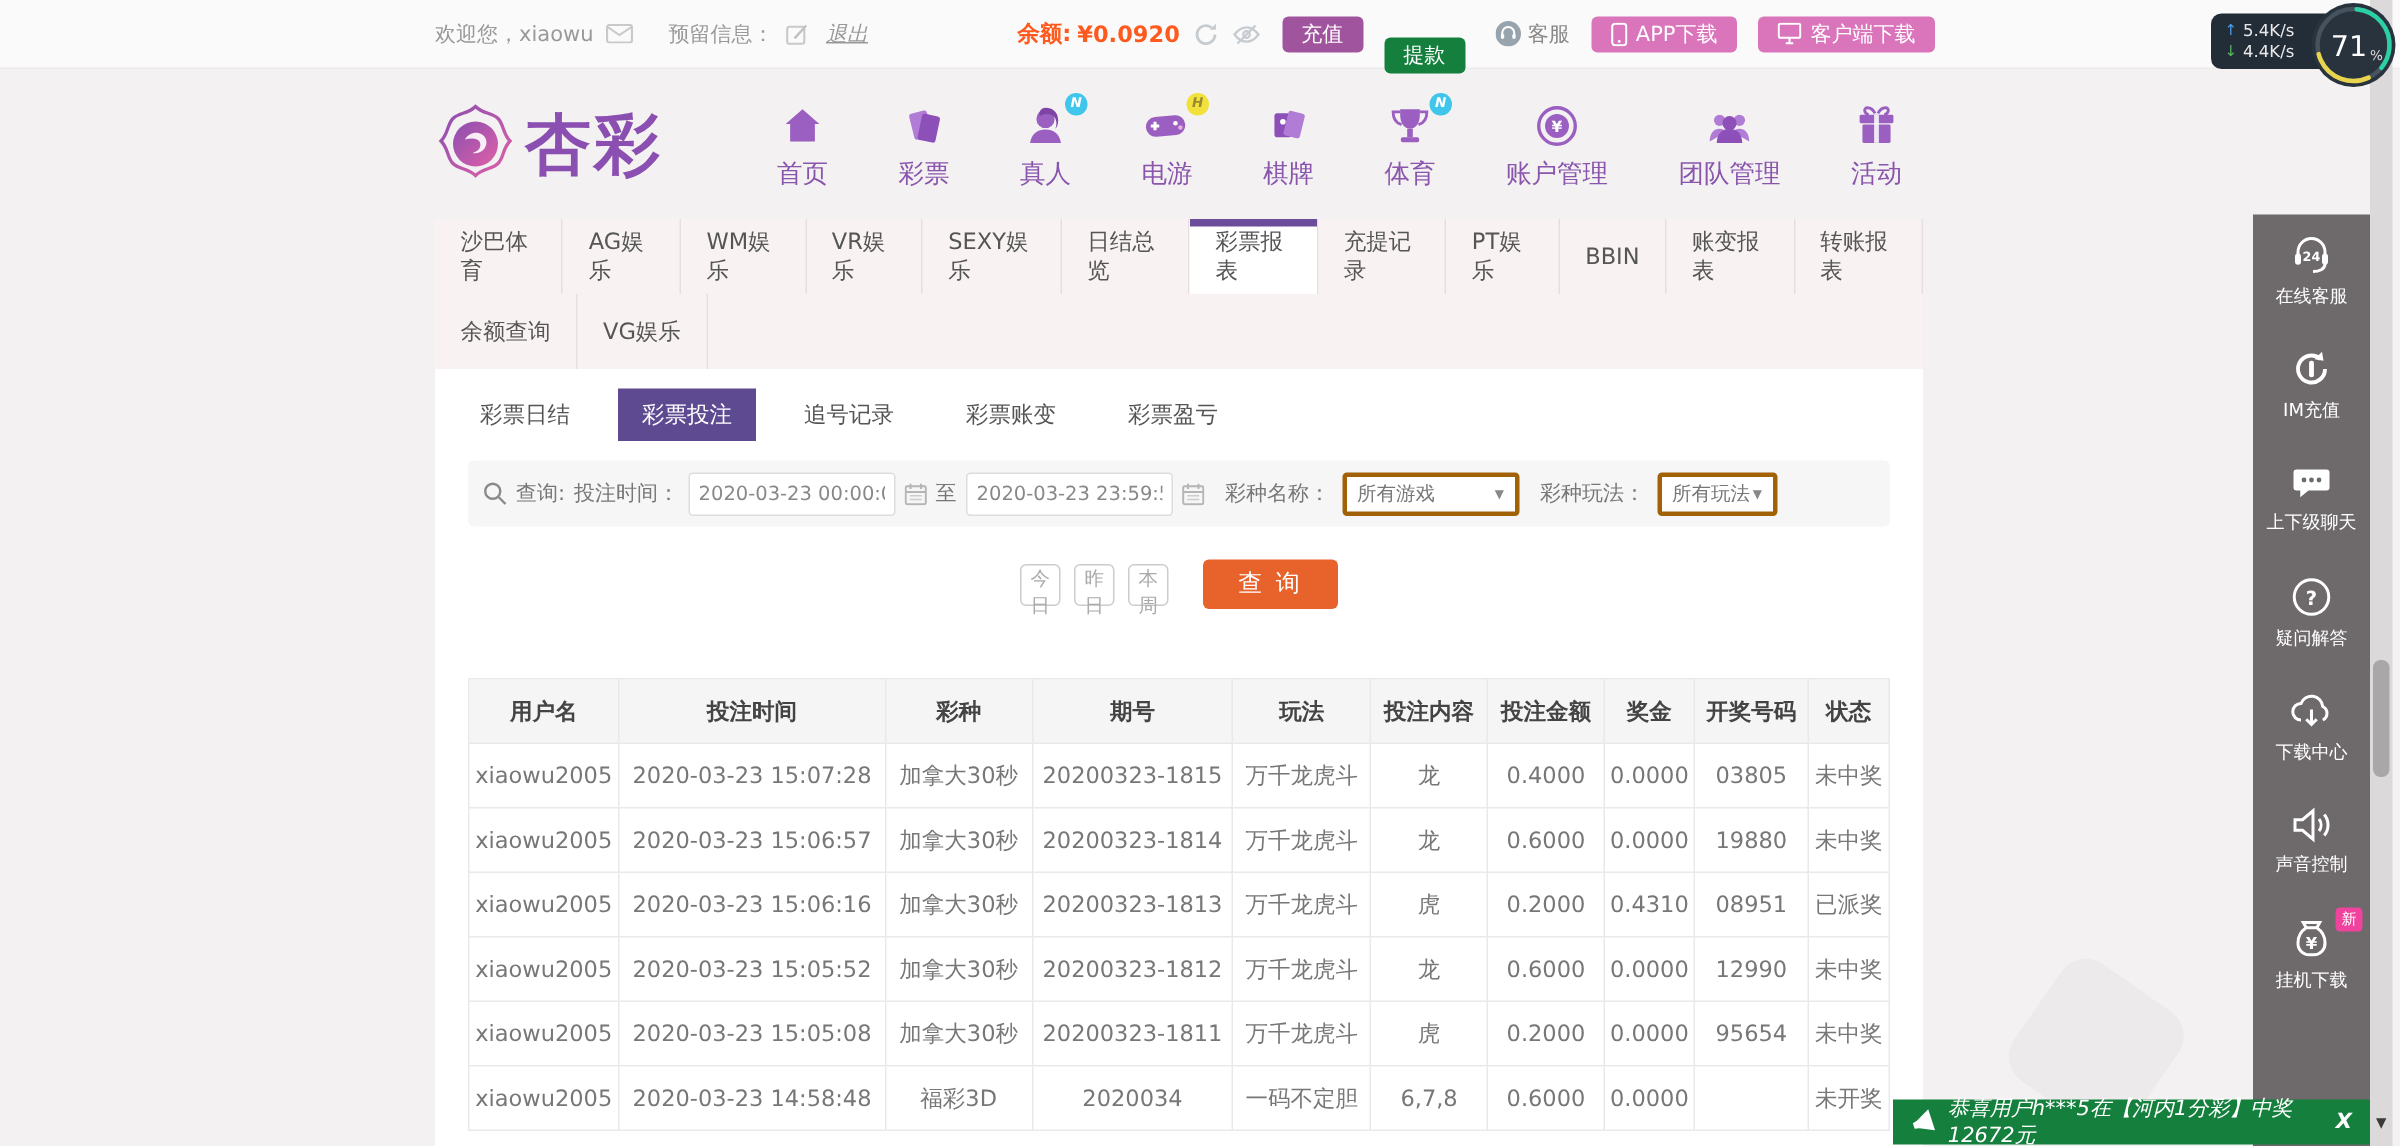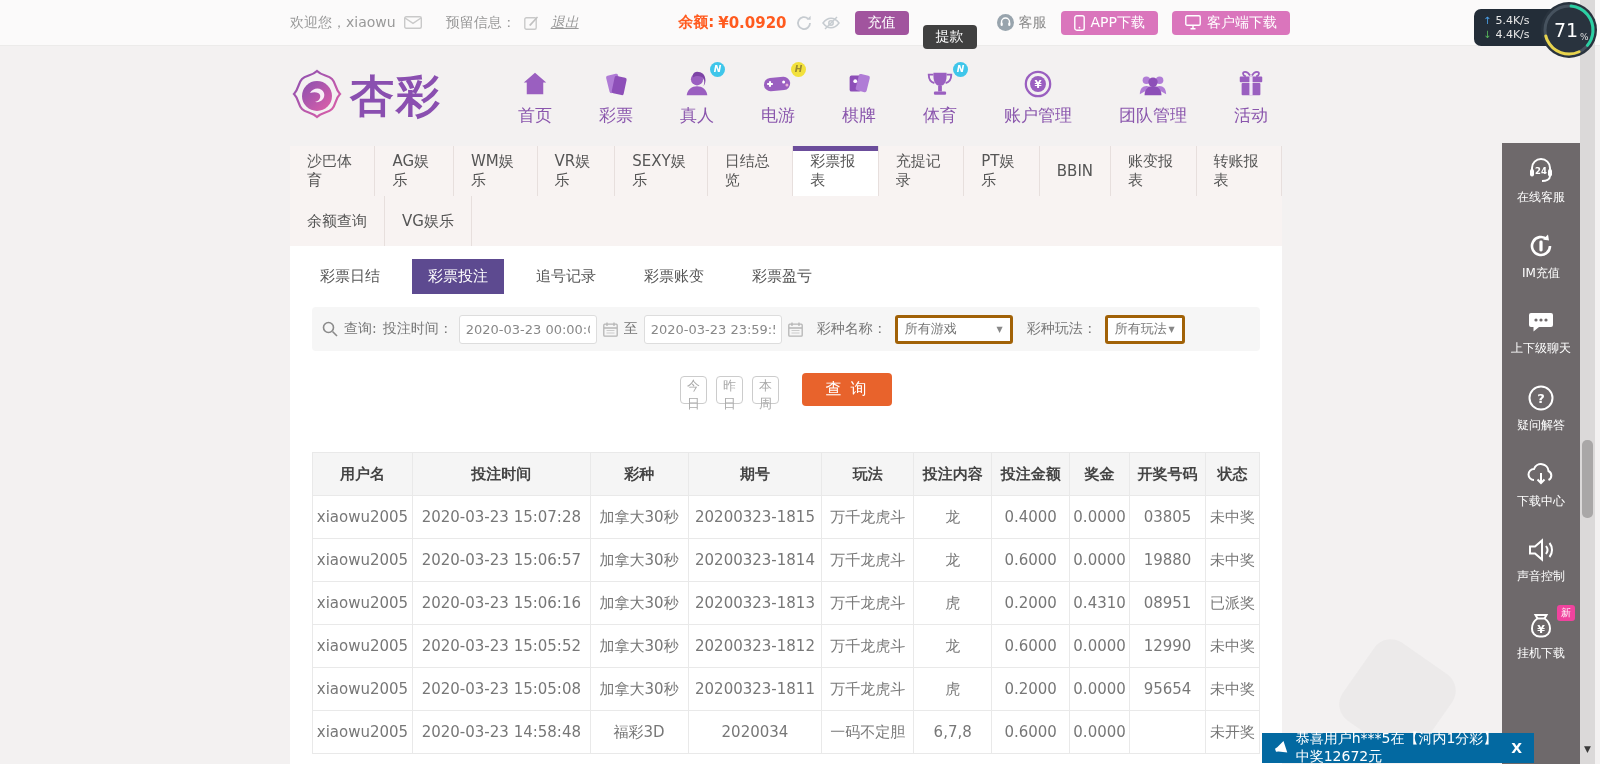--- a/index.html
+++ b/index.html
@@ -17,21 +17,21 @@
   .topbar-inner { position:absolute; left:290px; right:310px; top:0; height:45px;
     display:flex; align-items:center; gap:8px; font-size:14px; color:#999; white-space:nowrap; }
   .tb-ico { flex:0 0 auto; }
   .reserved { margin-left:16px; }
   .logout { font-style:italic; text-decoration:underline; color:#999; margin-left:4px; }
   .balance-group { margin-left:auto; display:flex; align-items:flex-end; gap:4px; }
   .balance-label,.balance-value { color:#ff5a1e; font-weight:bold; font-size:15px; }
   .tb-btn { border:none; border-radius:4px; color:#fff; font-size:14px; padding:3px 13px;
     margin-left:6px; font-family:inherit; display:flex; align-items:center; gap:6px; }
   .btn-deposit { background:#a1549e; }
-  .btn-withdraw { background:#404040;margin-top:28px; }
+  .btn-withdraw { background:#15803d;margin-top:28px; }
   .service { display:flex; align-items:center; gap:5px; color:#888; margin-left:12px; }
   .btn-pink { background:#da75bc; }
 
   
   .net-pill { position:absolute; left:1474px; top:9px; width:96px; height:37px;
     background:#232d38; border-radius:7px; display:flex; flex-direction:column;
     justify-content:center; padding-left:9px; gap:1px; z-index:30; }
   .net-row { font-size:11px; color:#e8e8e8; display:flex; gap:4px; align-items:center; }
   .arrow-up { color:#4a9fe8; font-size:10px; }
   .arrow-down { color:#58b85c; font-size:10px; }
@@ -99,23 +99,23 @@
   .side-label { font-size:12px; }
   .side-badge { position:absolute; top:6px; right:5px; background:#f0439e; color:#fff;
     font-size:10px; padding:1px 4px; border-radius:3px; }
   .side-badge:empty { display:none; }
 
   .scrollbar { position:absolute; left:1580px; top:0; width:15px; height:764px; background:#dbd9d9; z-index:10; }
   .scroll-thumb { position:absolute; left:2px; top:440px; width:11px; height:78px;
     background:#a9a7a7; border-radius:5px; }
 
   
-  .notification { position:absolute; left:1262px; top:733px; width:272px; height:30px;
-    background:#0369a1; display:flex; align-items:center; color:#fff; font-size:14px;
-    gap:8px; padding:0 12px; z-index:40; }
+  .notification { position:absolute; left:1262px; top:733px; width:318px; height:30px;
+    background:#15803d; display:flex; align-items:center; color:#fff; font-size:14px;
+    gap:8px; padding:0 12px; z-index:40;font-style:italic; }
   .notify-close { margin-left:auto; font-weight:bold; font-size:14px; }
   .corner-caret { position:absolute; left:1584px; top:744px; font-size:9px; color:#3a3a3a; z-index:45; }
 
   .watermark { position:absolute; left:1350px; top:650px; width:95px; height:95px;
     background:rgba(110,110,110,0.05); transform:rotate(35deg); border-radius:20px; }
 </style>
 </head>
 <body>
 
 <div class="topbar">

